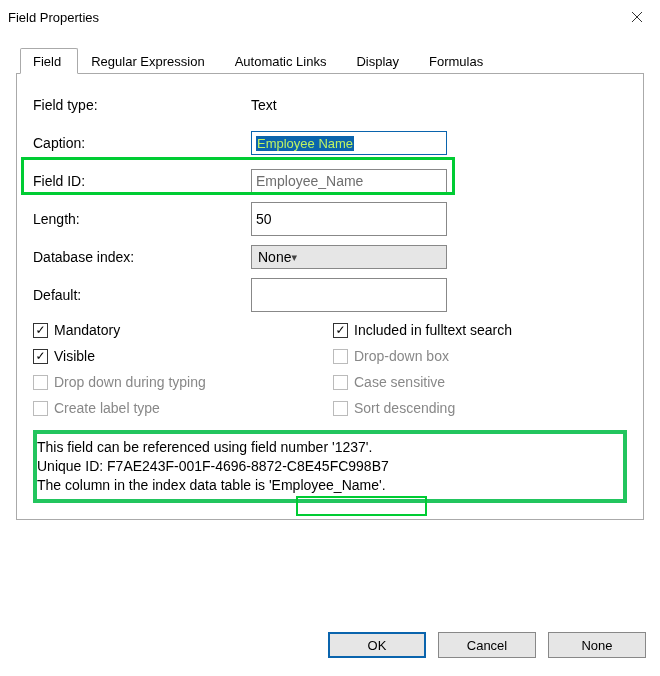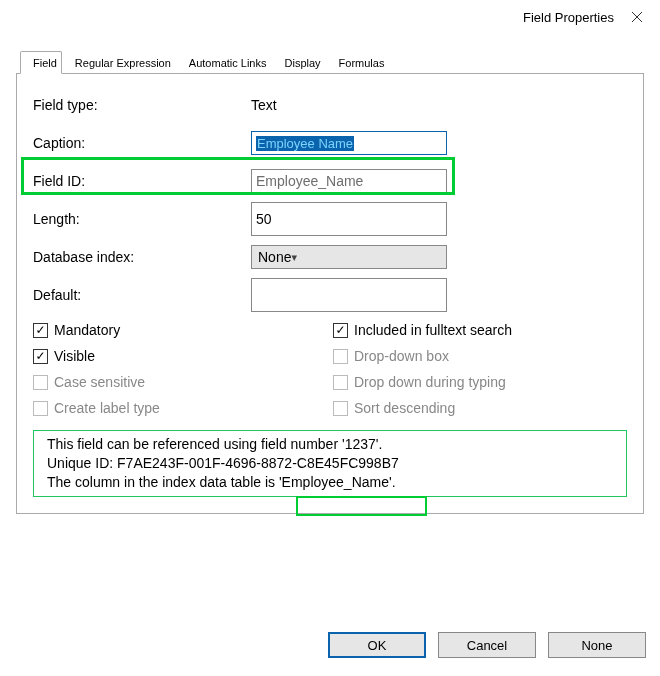--- a/index.html
+++ b/index.html
@@ -10,23 +10,23 @@
     background: #fff;
     color: #000;
     width: 660px;
     height: 676px;
     position: relative;
     overflow: hidden;
   }
   .titlebar {
     display: flex;
     align-items: center;
-    justify-content: flex-end;
+    justify-content: space-between;
     height: 34px;
-    padding: 0 0 0 0;
+    padding: 0 0 0 8px;
   }
   .titlebar .title { font-size: 13px; }
   .close-btn {
     width: 46px;
     height: 34px;
     display: flex;
     align-items: center;
     justify-content: center;
     font-size: 16px;
     color: #333;
@@ -35,22 +35,22 @@
     padding: 12px 16px 0 16px;
   }
   .tabstrip {
     display: flex;
     align-items: flex-end;
     border-bottom: 1px solid #aaa;
     height: 28px;
     padding-left: 4px;
   }
   .tab {
-    padding: 5px 4px 4px 12px;
-    font-size: 11px;
+    padding: 5px 16px 4px 12px;
+    font-size: 13px;
     color: #000;
     border: 1px solid transparent;
     position: relative;
     bottom: -1px;
     cursor: default;
     margin-top: 44px;
   }
   .tab.active {
     border: 1px solid #aaa;
     border-bottom: 1px solid #fff;
@@ -81,21 +81,21 @@
     width: 196px;
     height: 24px;
     border: 1px solid #888;
     padding: 16px 4px;
     font-family: inherit;
     font-size: 14px;
     outline: none;
   }
   .selected-text {
     background: #0a64ad;
-    color: #7dd3fc;
+    color: #bef264;
     padding: 0 1px;
   }
   .readonly-input {
     width: 196px;
     height: 24px;
     border: 1px solid #888;
     padding: 2px 4px;
     font-size: 14px;
     color: #6e6e6e;
     background: #fff;
@@ -154,22 +154,22 @@
     border: 1px solid #333;
     display: flex;
     align-items: center;
     justify-content: center;
     background: #fff;
     font-size: 12px;
     line-height: 1;
   }
   .cb.disabled { border-color: #bbb; color: #bbb; }
   .infobox {
-    border: 1px solid #22c55e;
-    padding: 4px 13px;
+    border: 4px solid #22c55e;
+    padding: 4px 0;
     font-size: 14px;
     line-height: 1.35;
   }
   .button-row {
     position: absolute;
     right: 14px;
     bottom: 18px;
     display: flex;
     gap: 12px;
   }
@@ -273,25 +273,25 @@
       <div class="checkitem">
         <div class="cb">✓</div>
         <span>Visible</span>
       </div>
       <div class="checkitem disabled">
         <div class="cb disabled"></div>
         <span>Drop-down box</span>
       </div>
       <div class="checkitem disabled">
         <div class="cb disabled"></div>
+        <span>Drop down during typing</span>
+      </div>
+      <div class="checkitem disabled">
+        <div class="cb disabled"></div>
         <span>Case sensitive</span>
-      </div>
-      <div class="checkitem disabled">
-        <div class="cb disabled"></div>
-        <span>Drop down during typing</span>
       </div>
       <div class="checkitem disabled">
         <div class="cb disabled"></div>
         <span>Create label type</span>
       </div>
       <div class="checkitem disabled">
         <div class="cb disabled"></div>
         <span>Sort descending</span>
       </div>
     </div>

